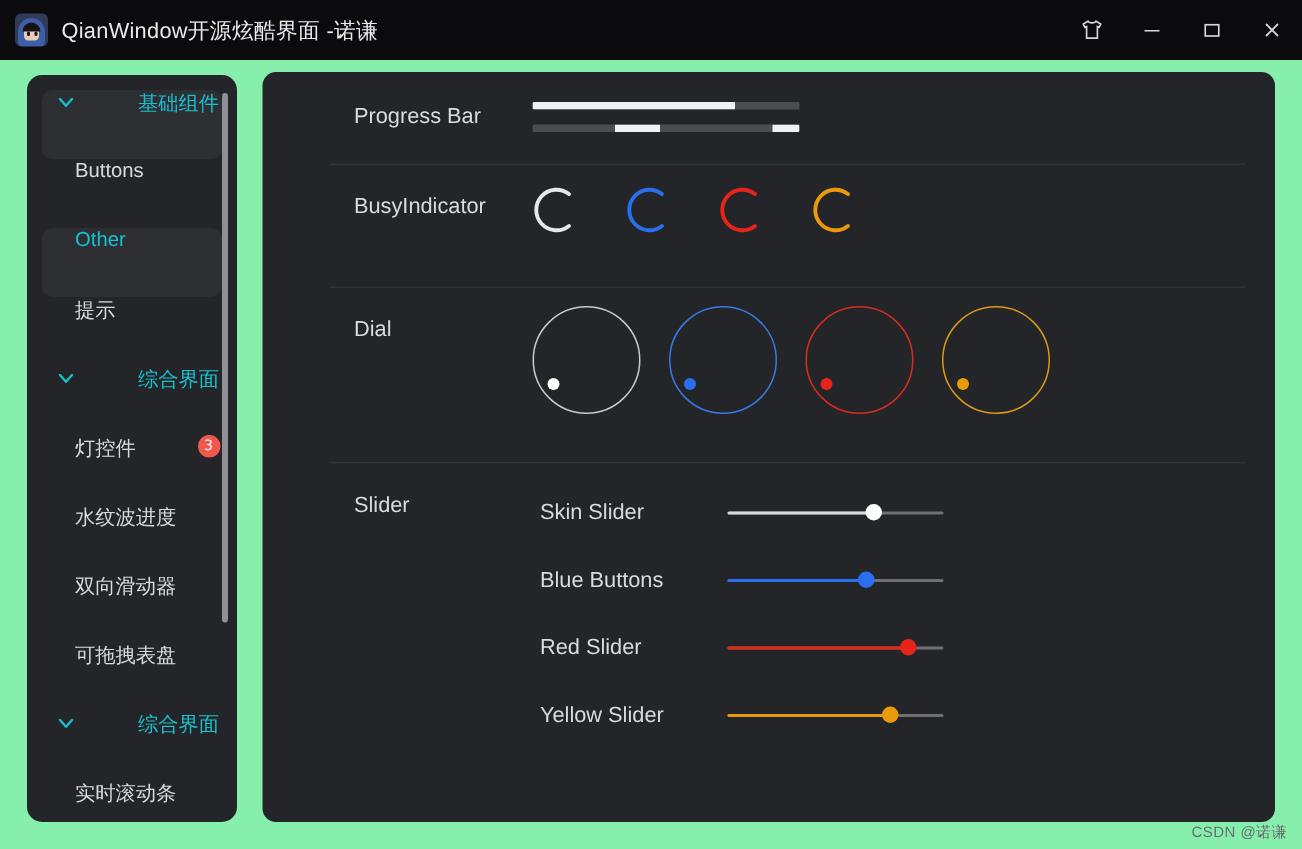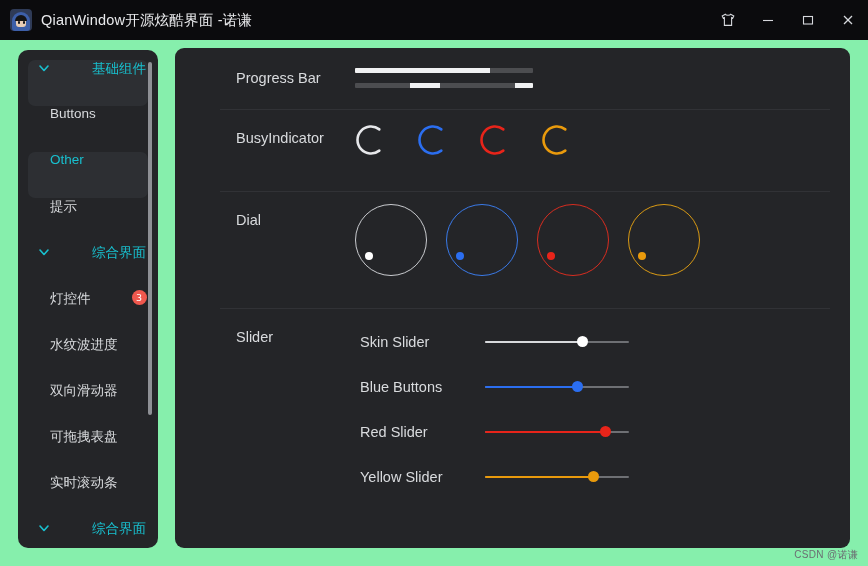--- a/index.html
+++ b/index.html
@@ -388,30 +388,30 @@
           </div>
           <div class="nav-item leaf">
             <span>水纹波进度</span>
           </div>
           <div class="nav-item leaf">
             <span>双向滑动器</span>
           </div>
           <div class="nav-item leaf">
             <span>可拖拽表盘</span>
           </div>
-          <div class="nav-item leaf">
-            <span>实时滚动条</span>
-          </div>
           <div class="nav-item group">
             <span class="chev">
               <svg width="16" height="16" viewBox="0 0 16 16" fill="none" stroke="currentColor" stroke-width="1.6" stroke-linecap="round" stroke-linejoin="round">
                 <polyline points="4,6 8,10.5 12,6"></polyline>
               </svg>
             </span>
             <span>综合界面</span>
+          </div>
+          <div class="nav-item leaf">
+            <span>实时滚动条</span>
           </div>
         </div>
       <div id="sb-thumb"></div>
     </div>
 
     <div id="panel">
 
       <div class="row" id="row-progress">
         <div class="row-label">Progress Bar</div>
         <div class="pbar" id="pbar1">

